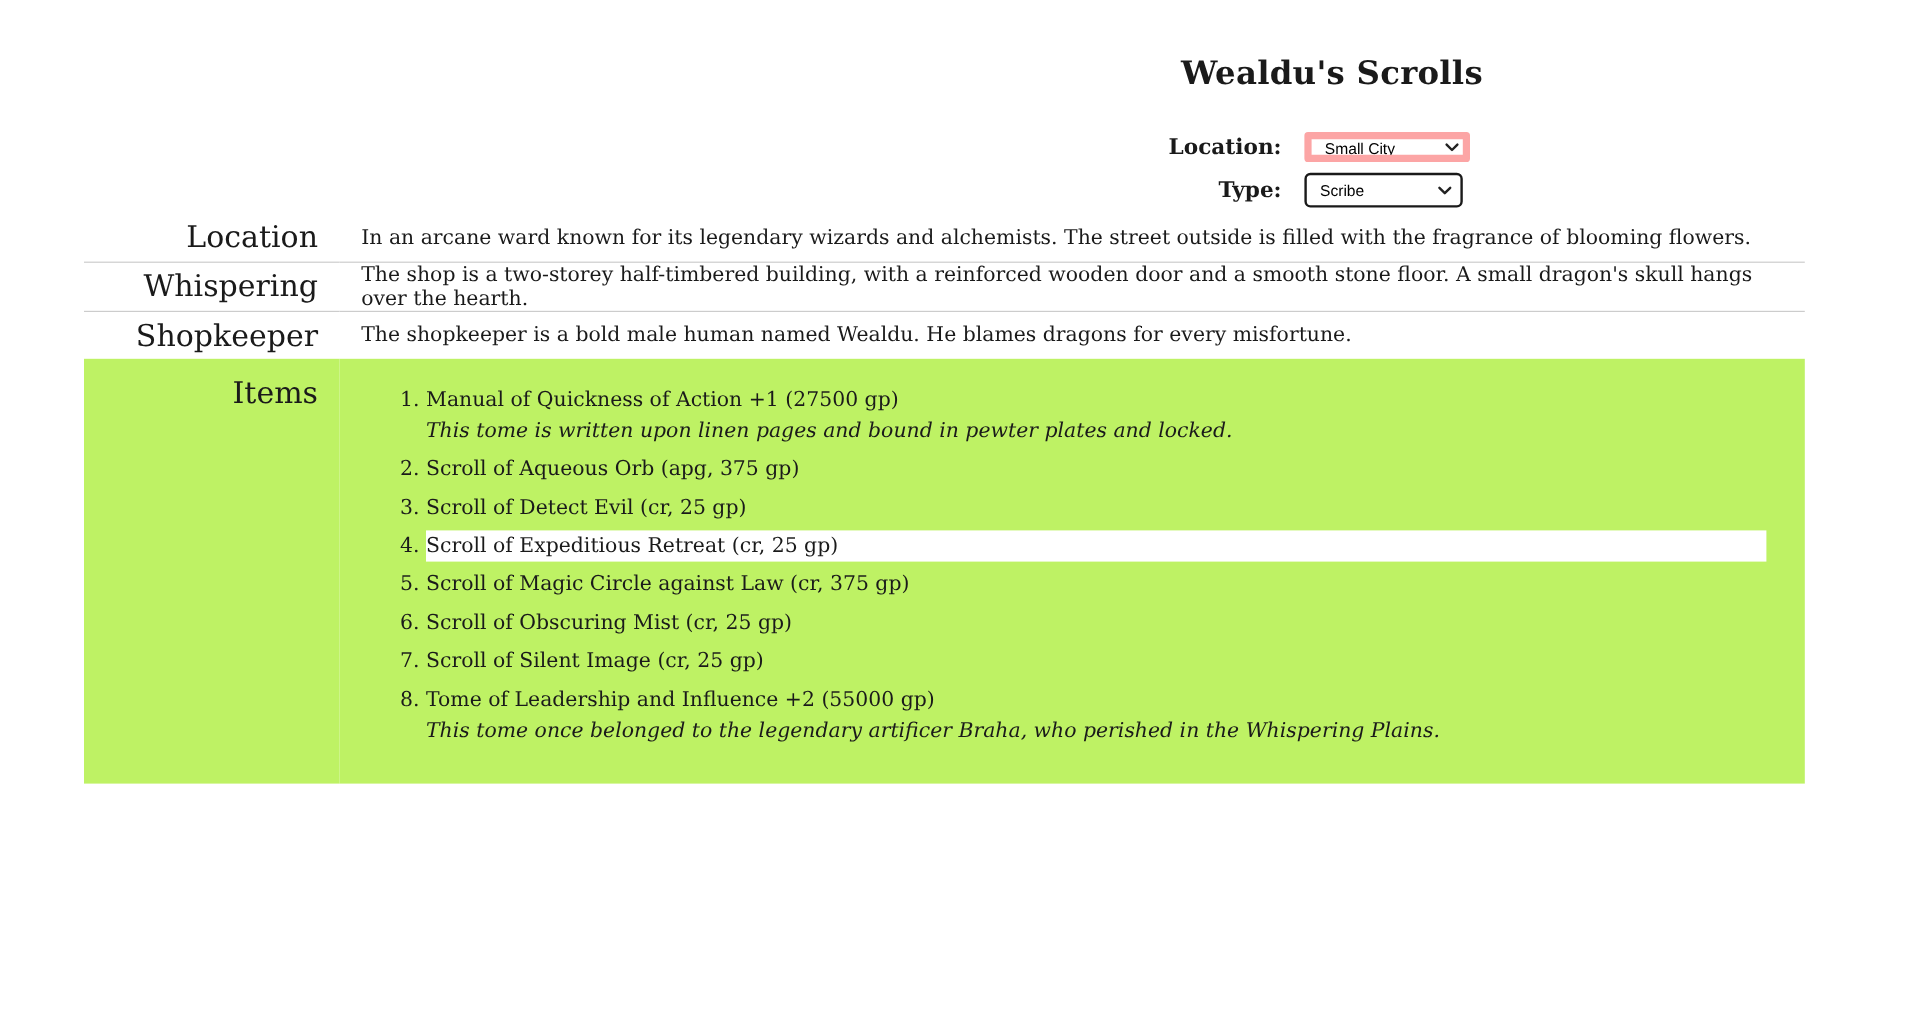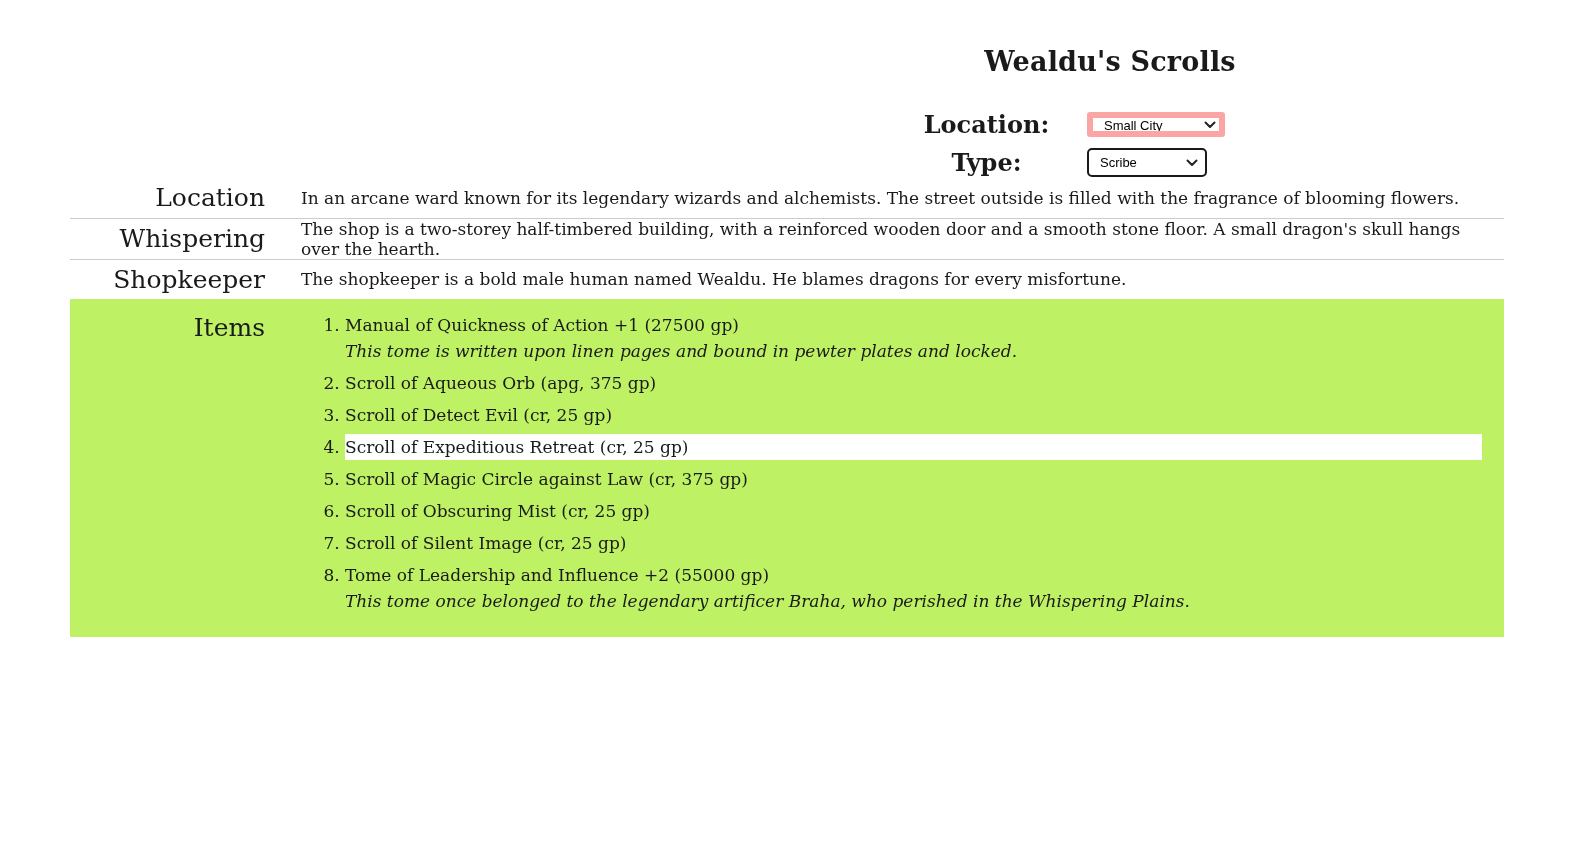--- a/index.html
+++ b/index.html
@@ -29,23 +29,23 @@
     letter-spacing: 0.2px;
   }
   .controls { margin-top: 33px; }
   .control-row {
     display: flex;
     align-items: center;
     margin-bottom: 9px;
   }
   .control-label {
     width: 163px;
-    text-align: center;
+    text-align: right;
     font-weight: bold;
-    font-size: 24px;
+    font-size: 18px;
   }
   .select-wrap {
     position: relative;
     margin-left: 19px;
     display: inline-flex;
     align-items: center;
   }
   select {
     appearance: none;
     -webkit-appearance: none;
@@ -57,21 +57,21 @@
     color: #000;
     padding: 0 26px 0 11px;
     background: #fff;
     border: 6px solid #fca5a5;
     border-radius: 3px;
     outline: none;
   }
   select.focused {
     border: 2px solid #1a1a1a;
     border-radius: 5px;
-    width: 120px;
+    width: 132px;
     height: 29px;
   }
   .chevron {
     position: absolute;
     right: 9px;
     top: 50%;
     transform: translateY(-50%);
     pointer-events: none;
     display: flex;
   }
@@ -104,21 +104,21 @@
   .items-row { background: #bef264; }
   .items-row th {
     vertical-align: top;
     padding-top: 14px;
   }
   .items-row td {
     padding-top: 7px;
     padding-bottom: 17px;
   }
   .item-list {
-    margin: 4px;
+    margin: 14px;
     padding: 0 0 0 40px;
     font-size: 17px;
   }
   .item-list li {
     margin: 6px 0;
     line-height: 26px;
   }
   .item-list li.hl { background: #ffffff; }
   .item-note {
     font-style: italic;

